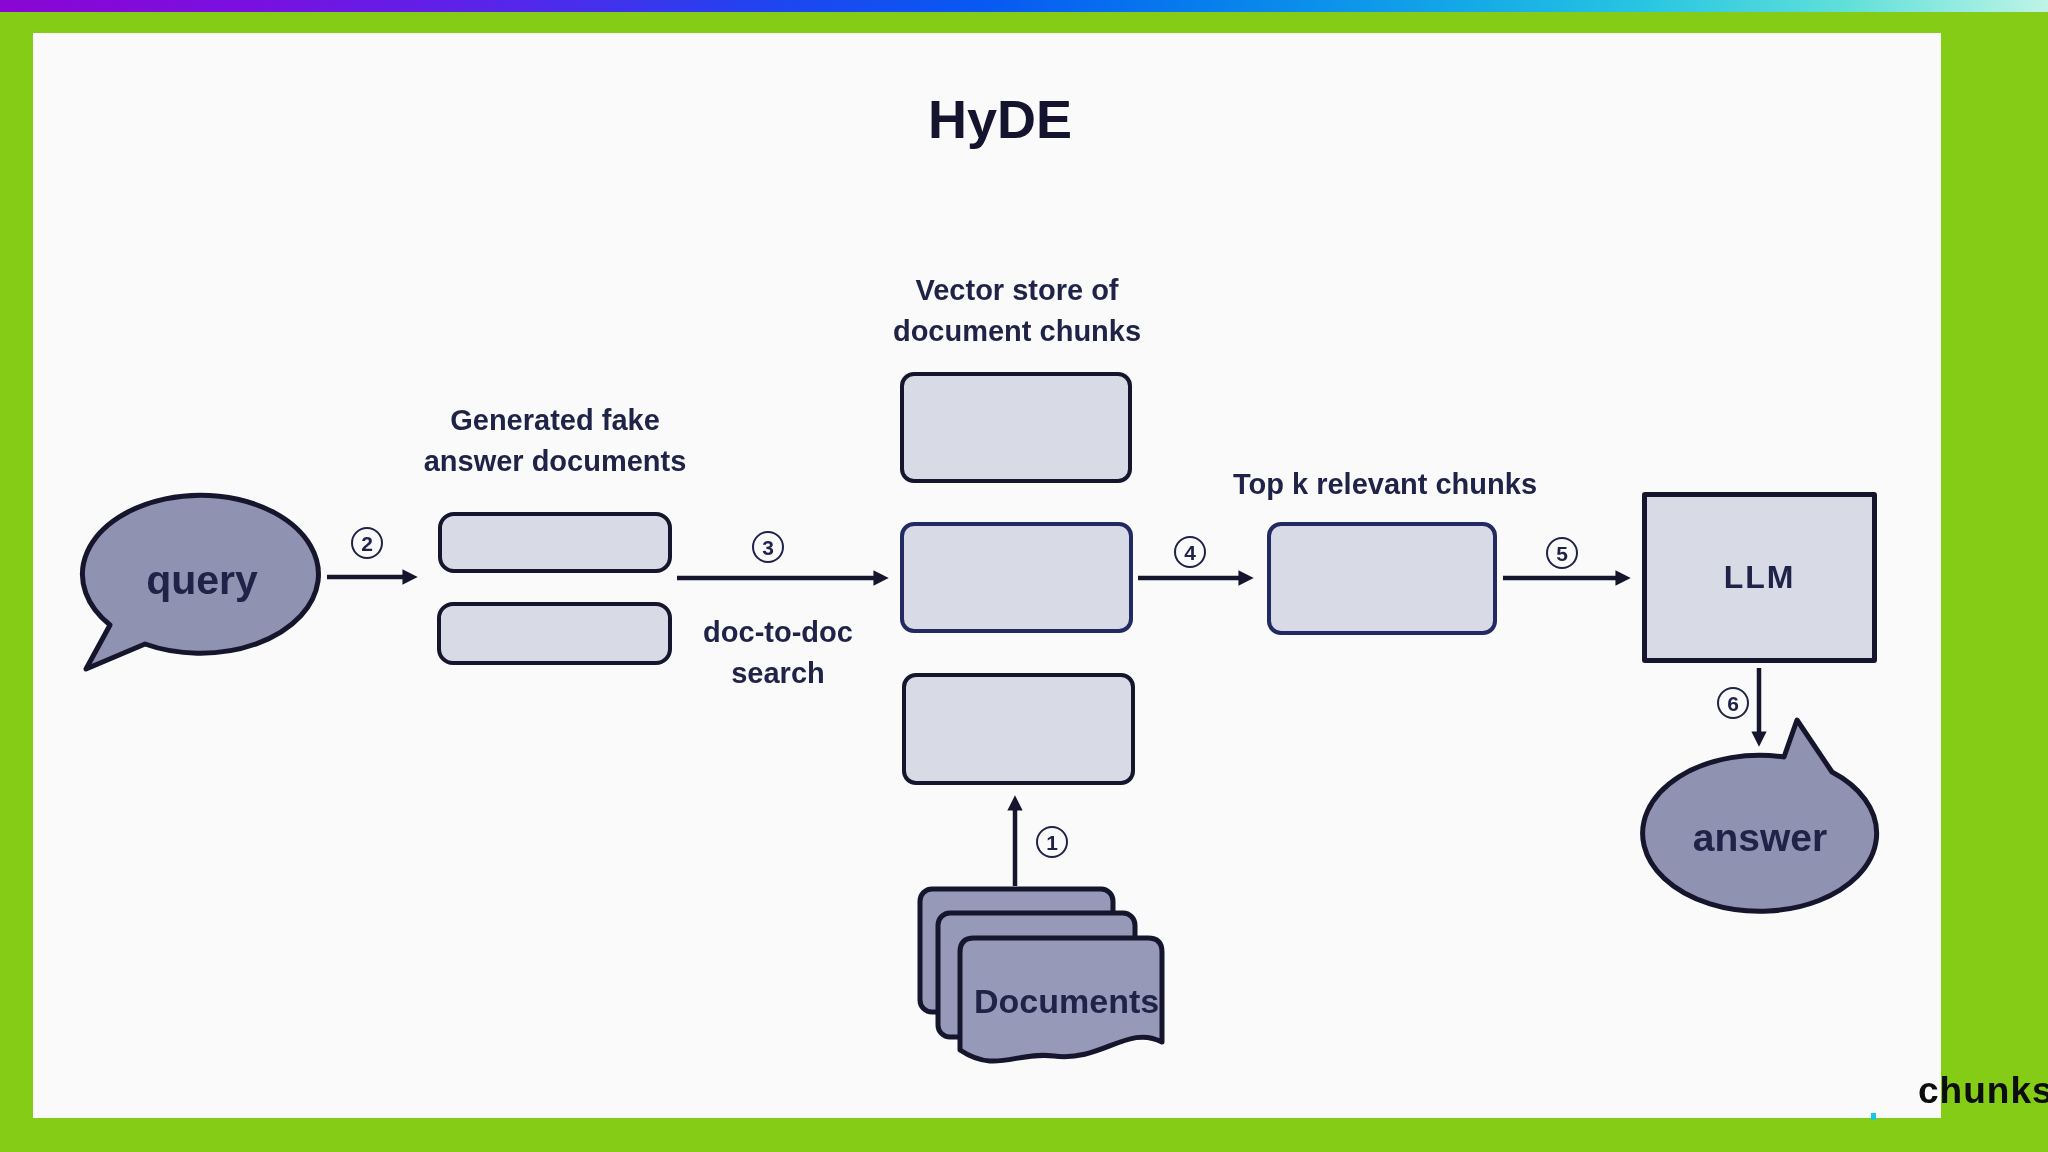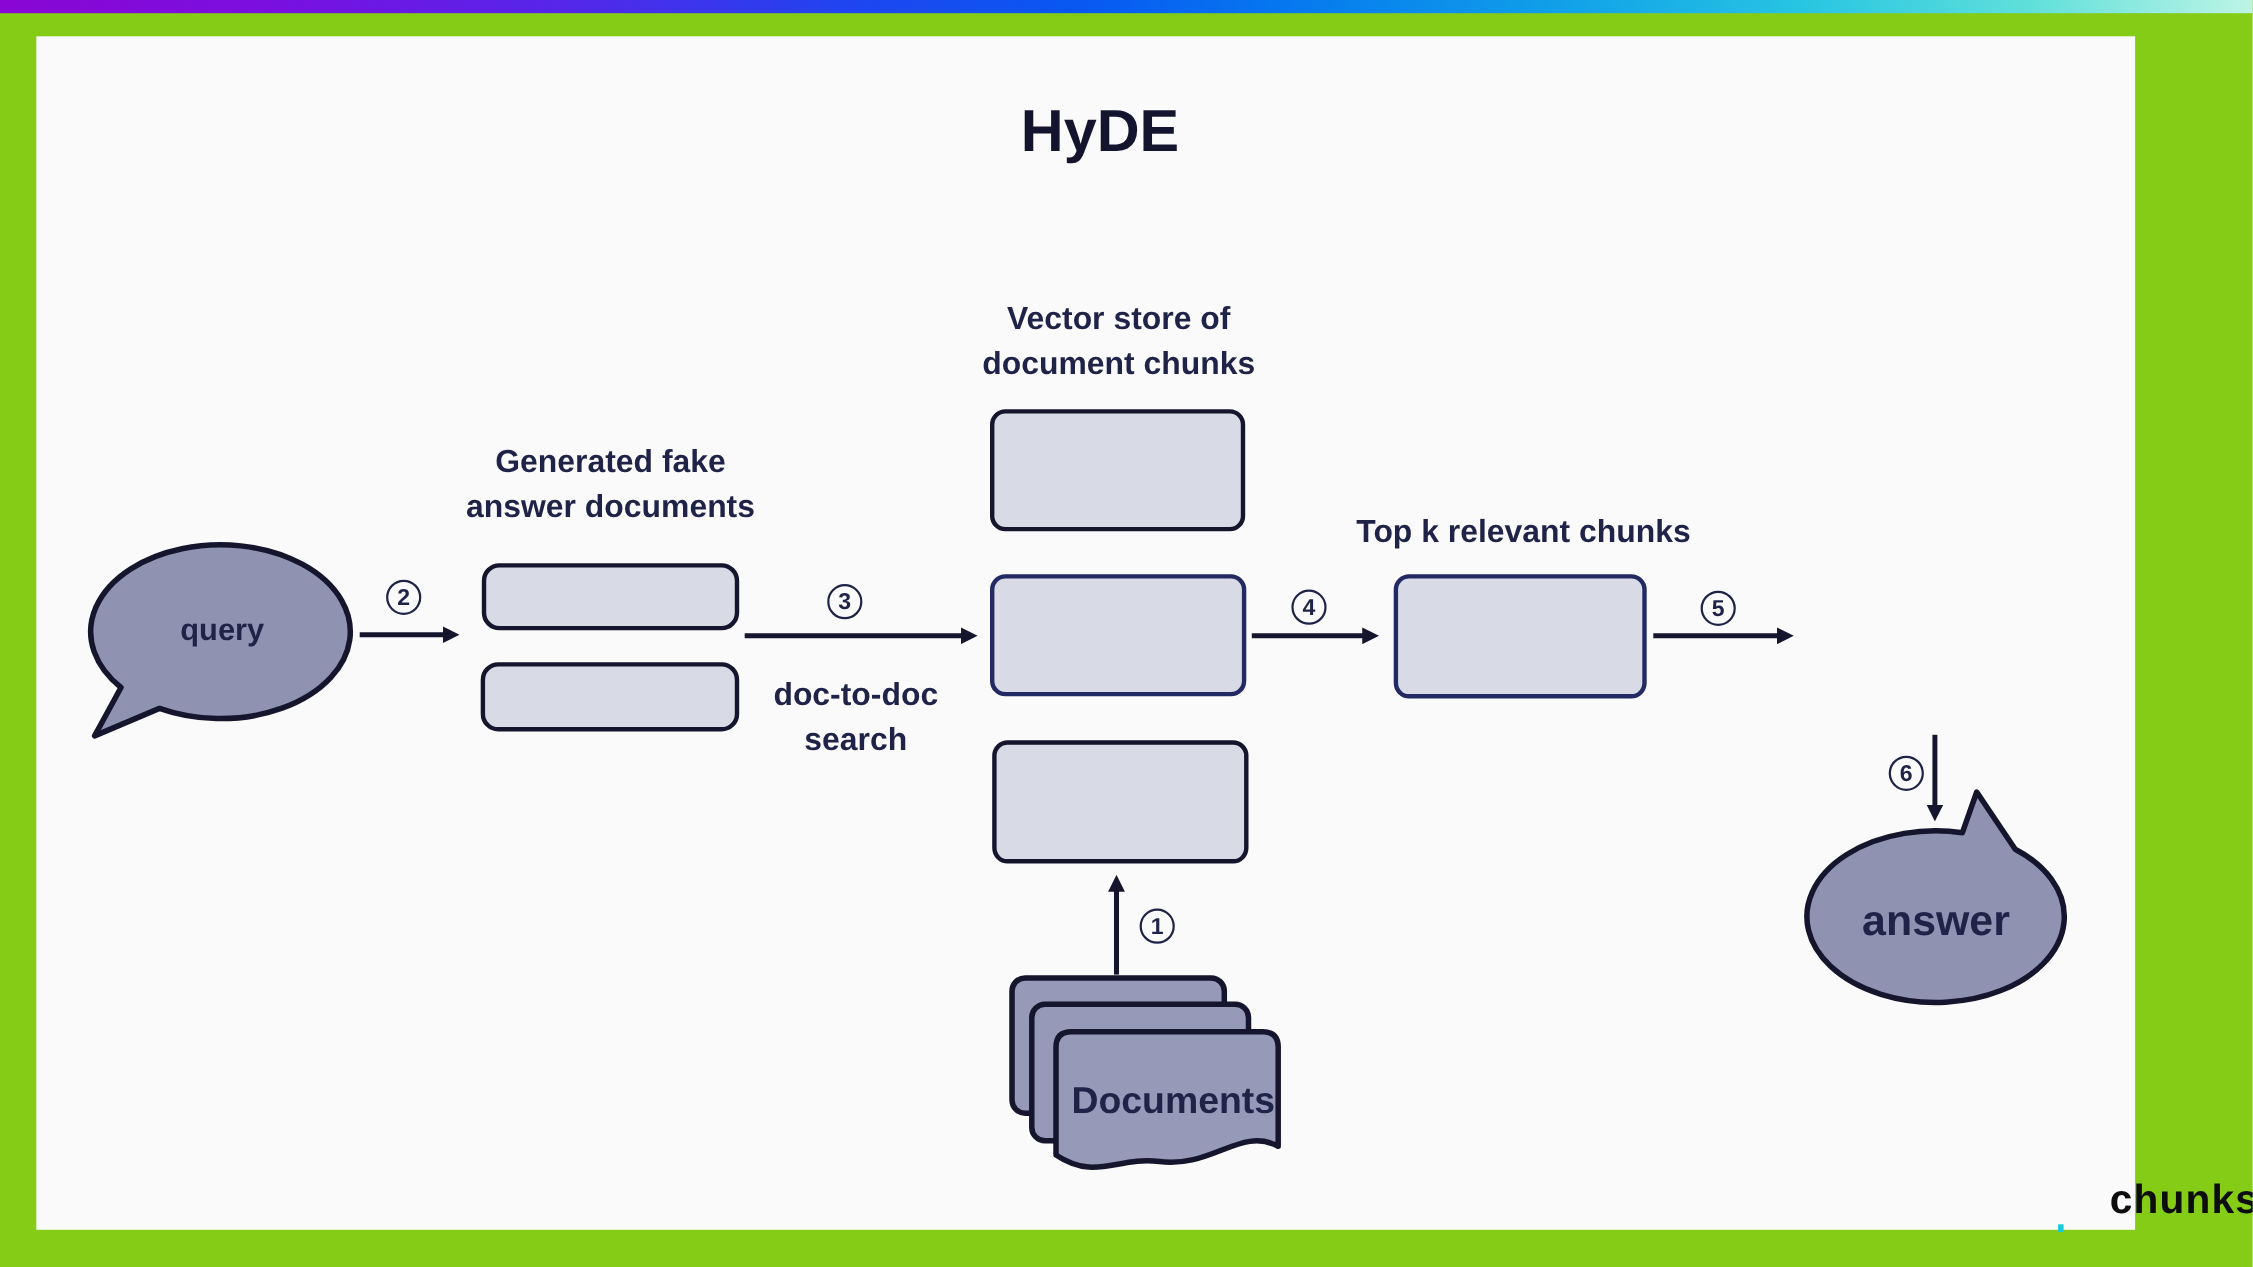--- a/index.html
+++ b/index.html
@@ -88,22 +88,25 @@
 
   <div class="box" style="left:438px;top:512px;width:234px;height:61px;"></div>
   <div class="box" style="left:437px;top:602px;width:235px;height:63px;"></div>
 
   <div class="box" style="left:900px;top:372px;width:232px;height:111px;border-radius:14px;"></div>
   <div class="box navy" style="left:900px;top:522px;width:233px;height:111px;border-radius:14px;"></div>
   <div class="box" style="left:902px;top:673px;width:233px;height:112px;border-radius:14px;"></div>
 
   <div class="box navy" style="left:1267px;top:522px;width:230px;height:113px;border-radius:14px;"></div>
 
+  <div class="box sharp llm-box" style="left:1642px;top:492px;width:235px;height:171px;">
+    <span>LLM</span>
+  </div>
 
-  <div class="node-label" style="left:108px;top:557px;width:188px;font-size:28px;">query</div>
+  <div class="node-label" style="left:108px;top:557px;width:188px;font-size:41px;">query</div>
   <div class="node-label" style="left:1666px;top:816px;width:188px;font-size:39px;">answer</div>
   <div class="node-label" style="left:974px;top:982px;width:172px;font-size:34px;">Documents</div>
 
   <div class="caption" style="left:405px;top:400px;width:300px;">
     <span>Generated fake</span><br>
     <span>answer documents</span>
   </div>
 
   <div class="caption" style="left:867px;top:270px;width:300px;">
     <span>Vector store of</span><br>

